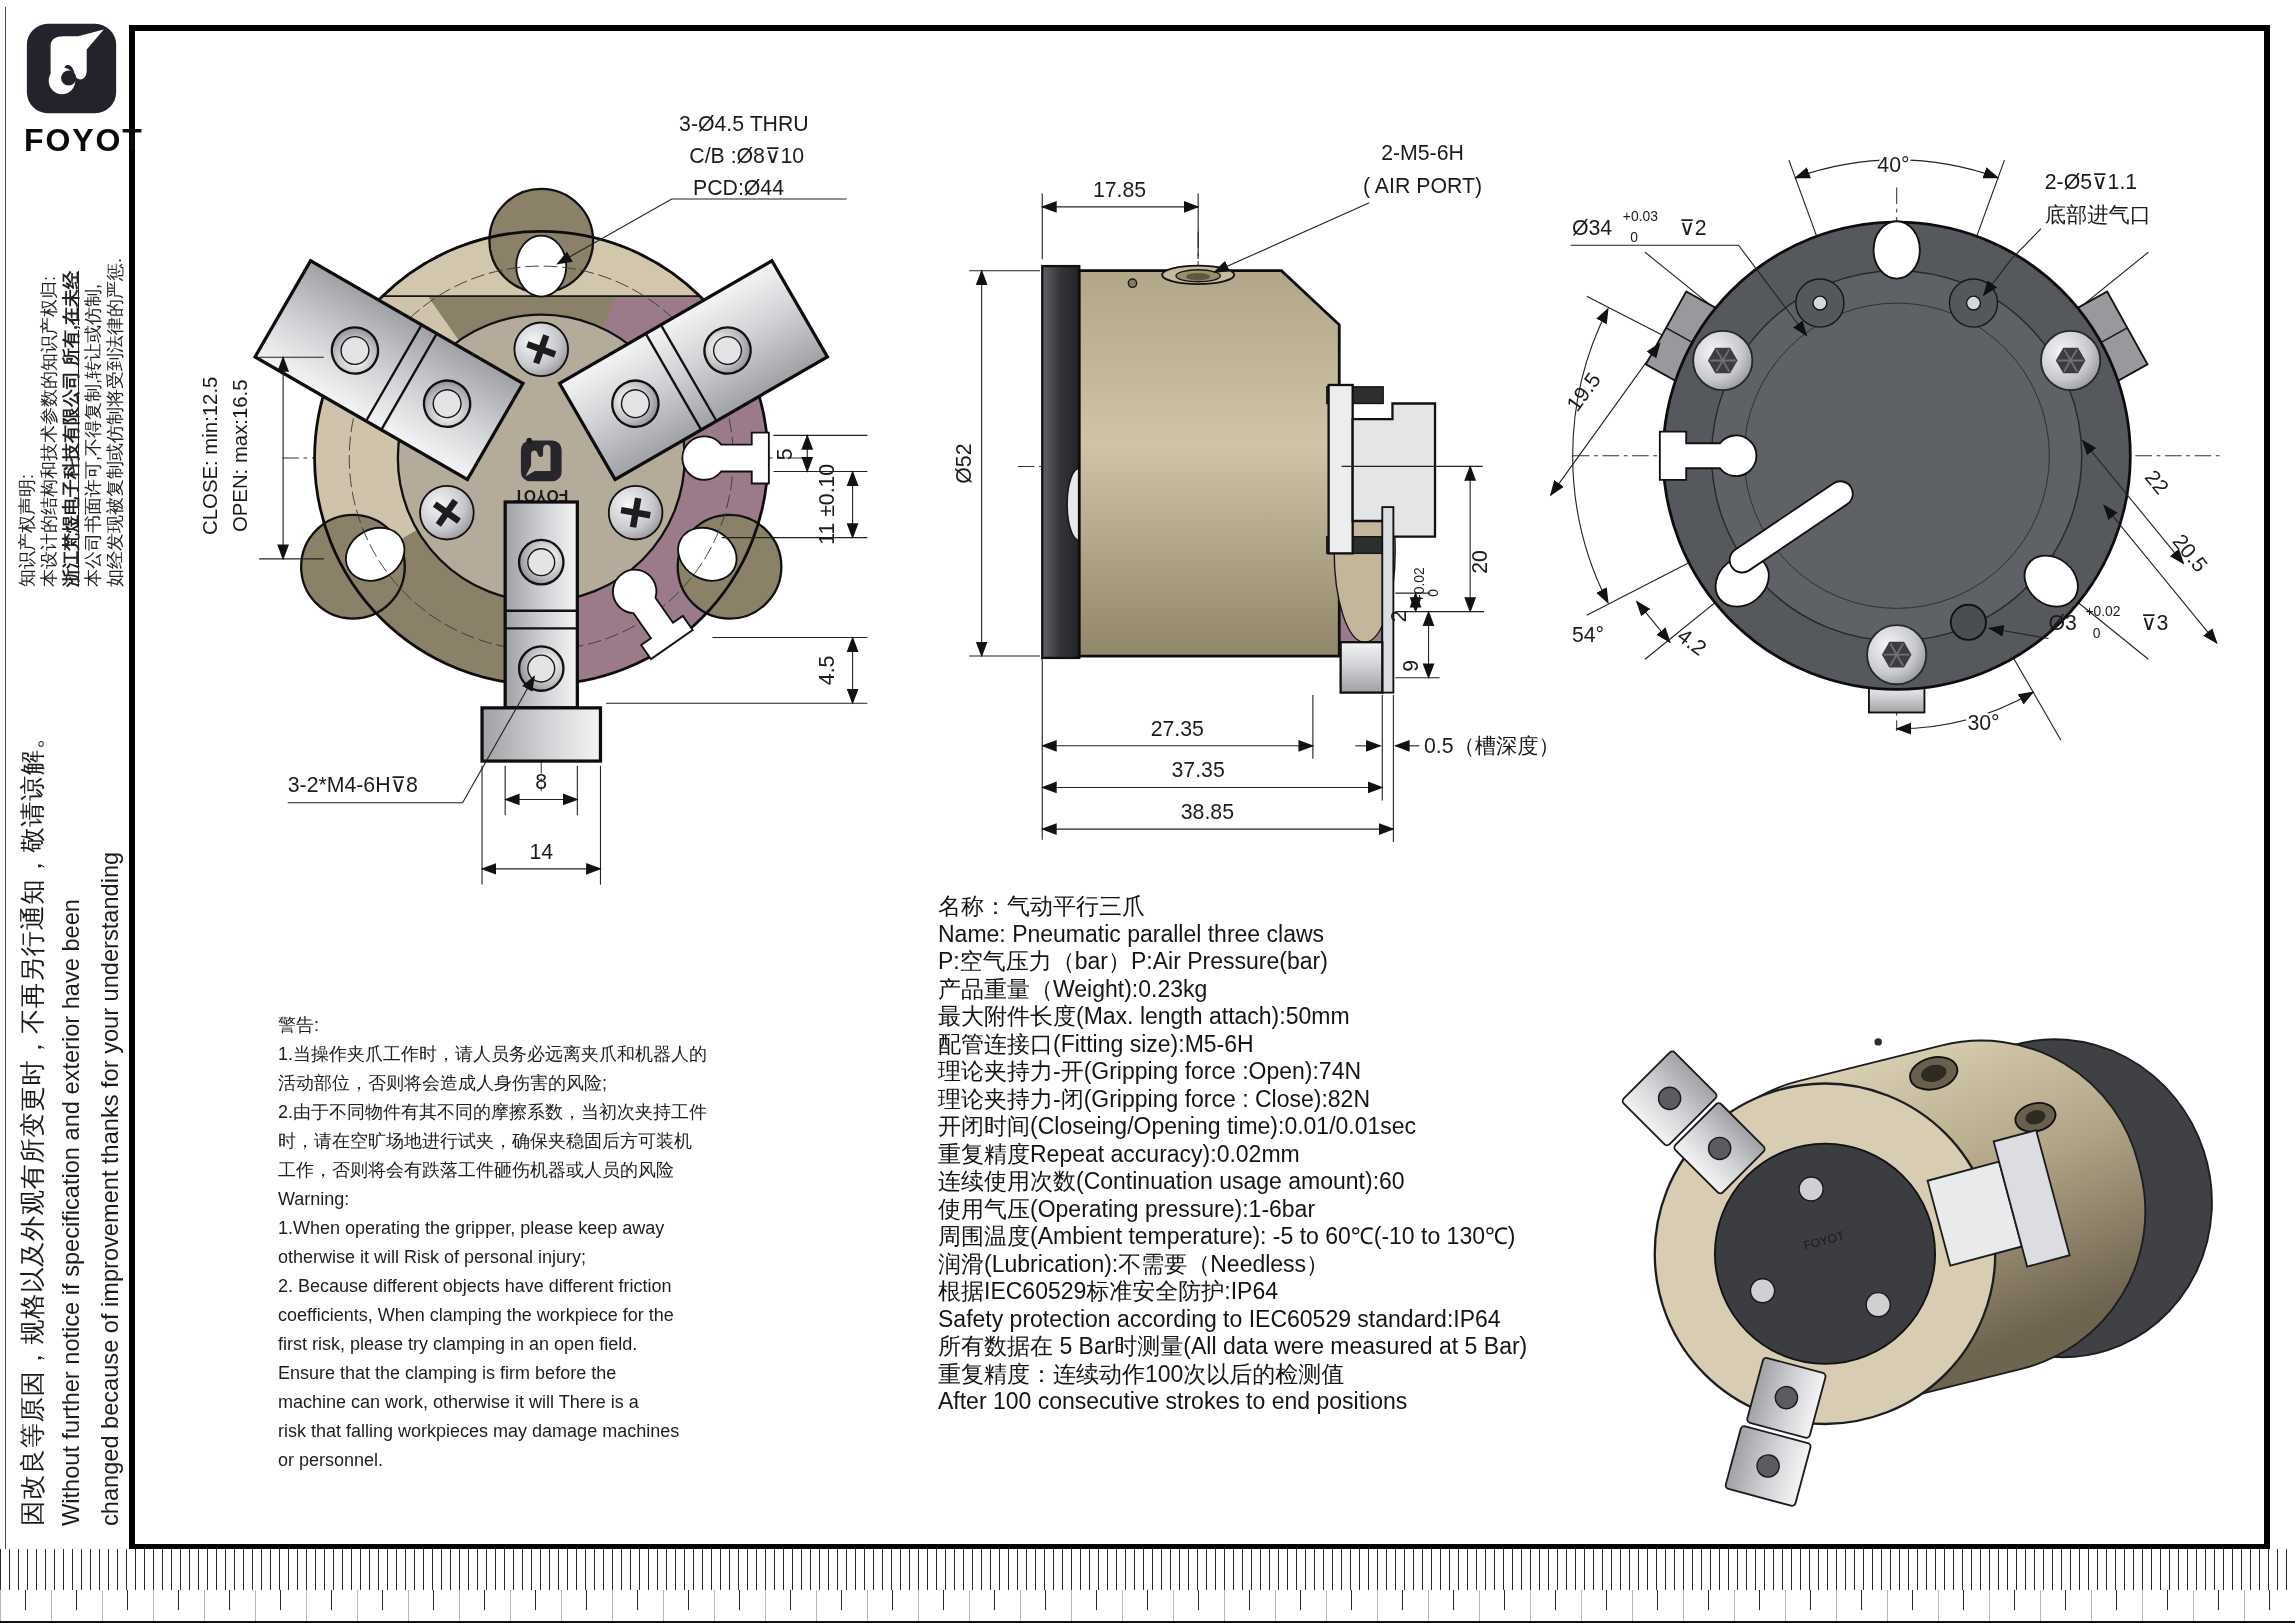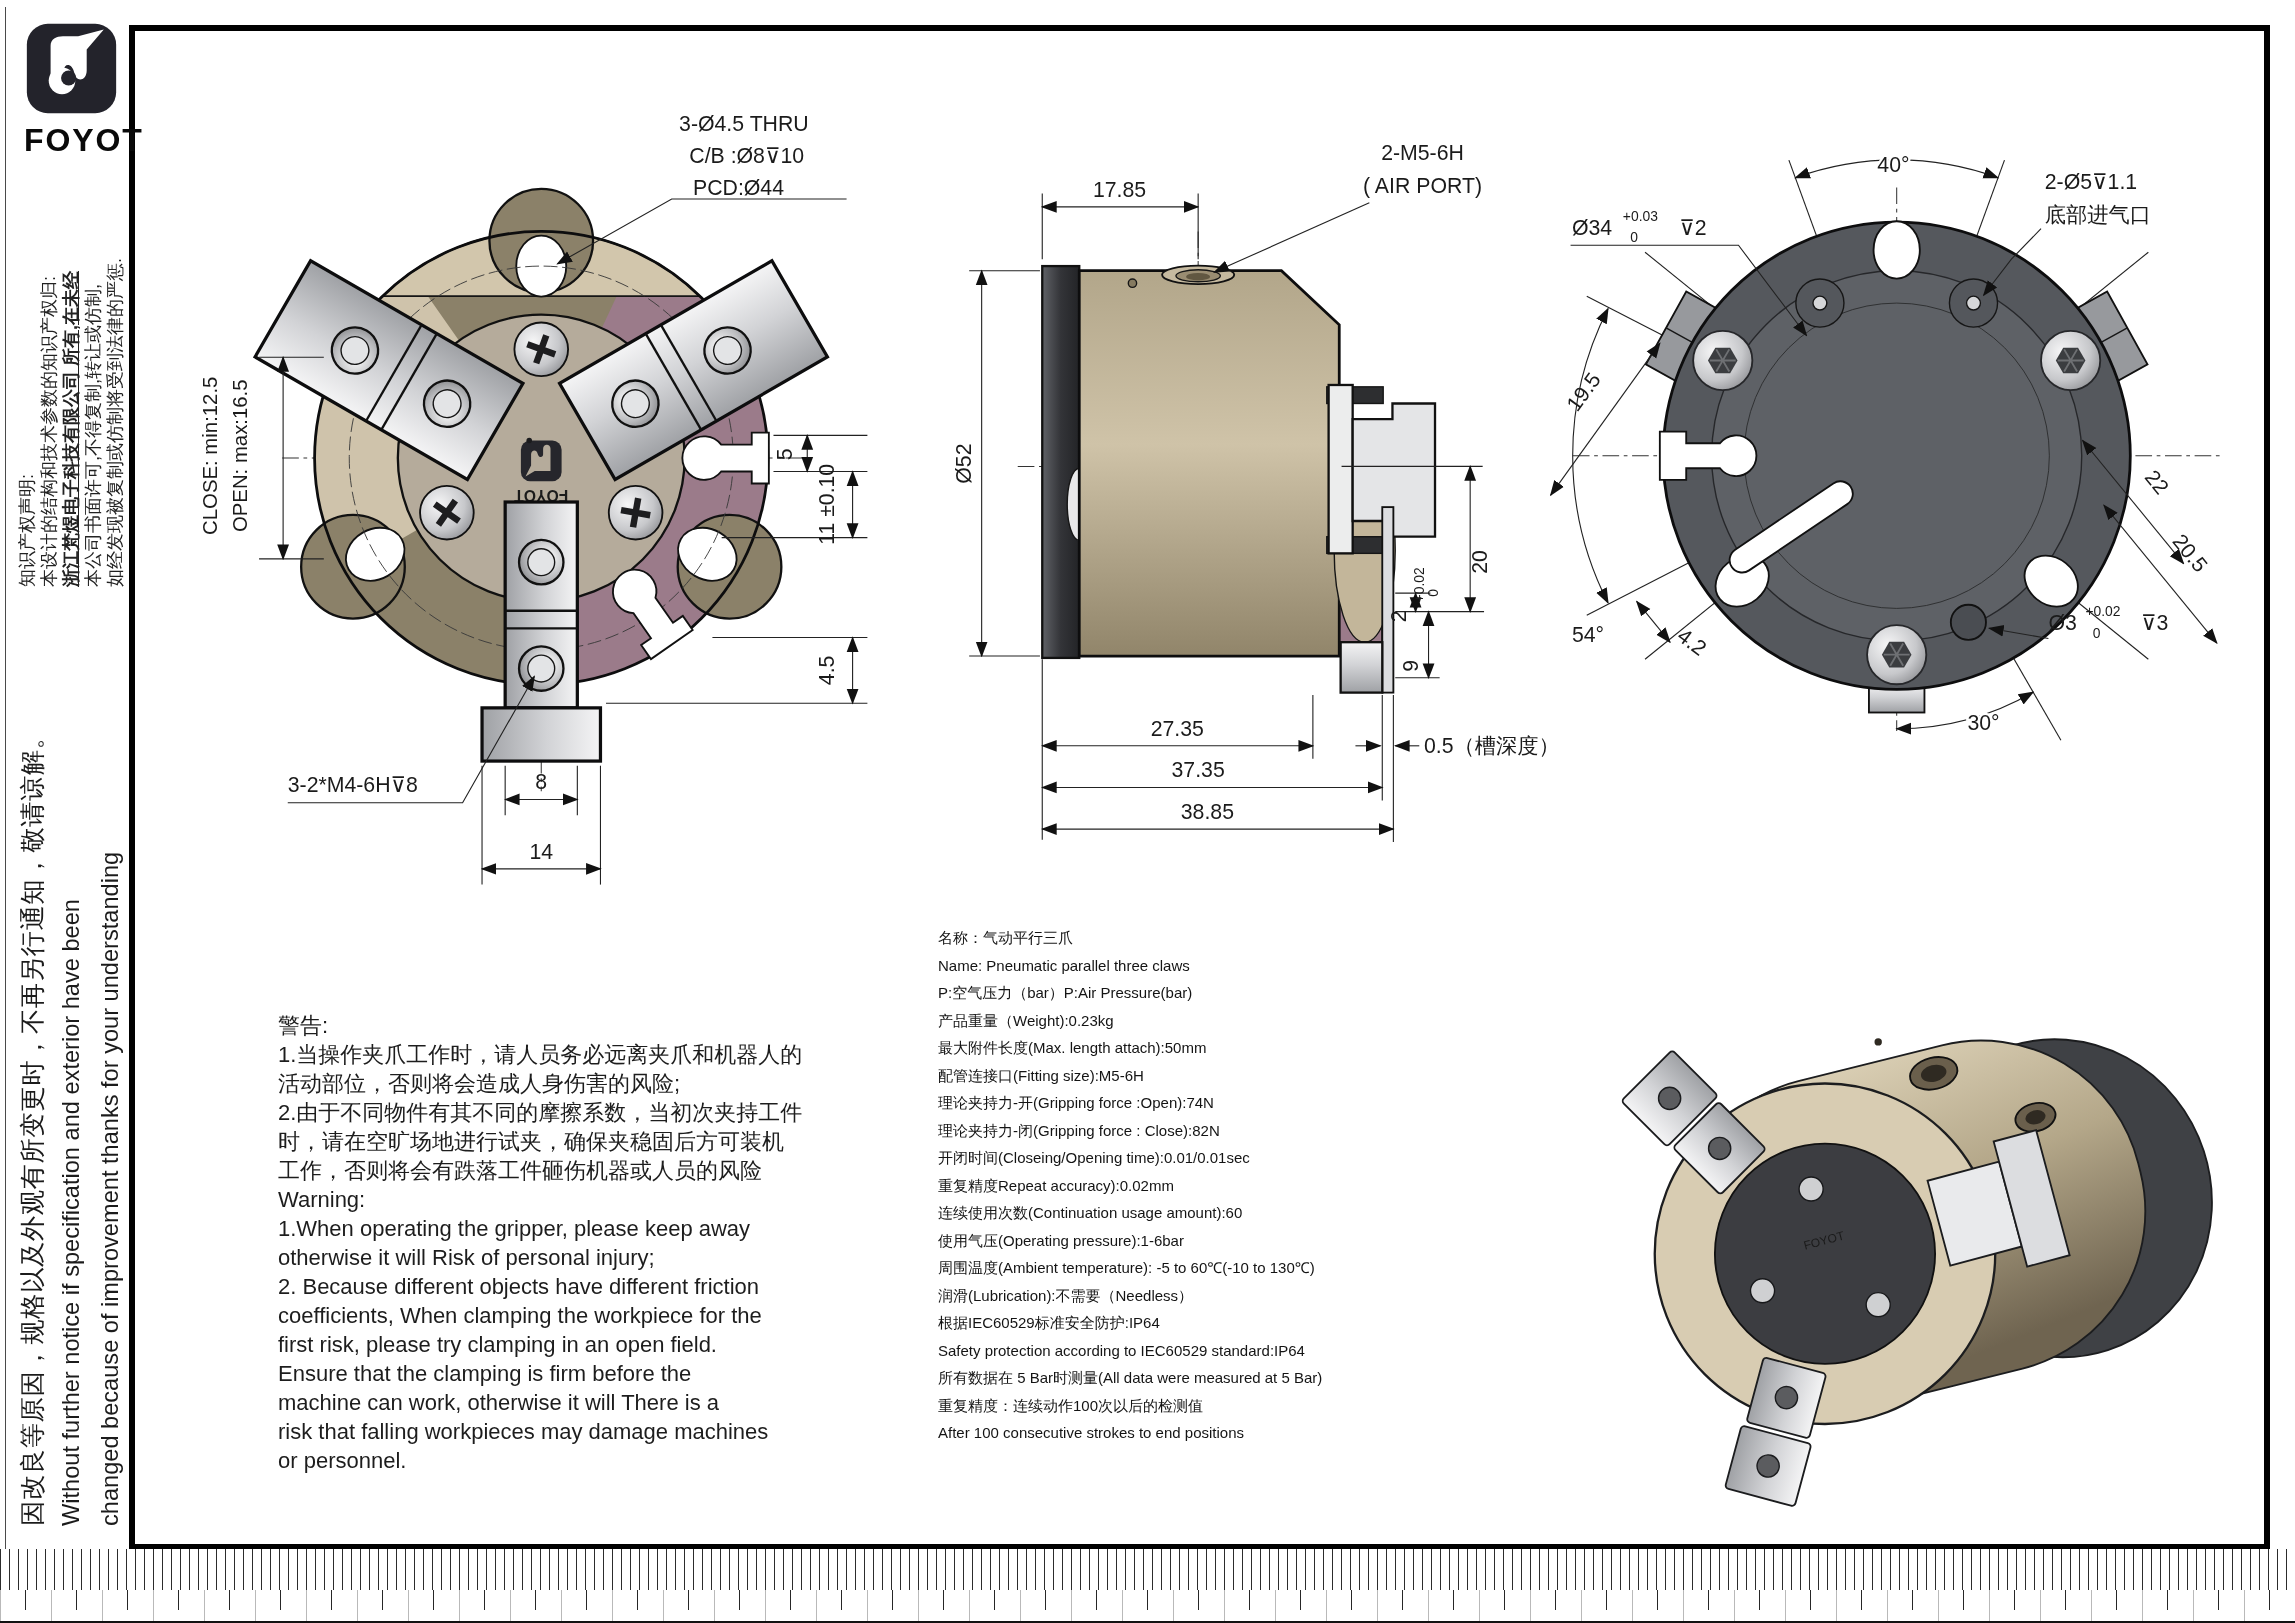--- a/index.html
+++ b/index.html
@@ -13,22 +13,22 @@
   #frame{left:129px;top:25.4px;width:2141px;height:1525px;border:6px solid #000;box-sizing:border-box;}
   #page-edge{left:4.6px;top:6.5px;width:1.4px;height:1609px;background:#4a4a4a;}
   
   .vblock{transform-origin:0 0;transform:rotate(-90deg);}
   #ip-note{left:15.7px;top:587px;width:329px;font-size:18px;line-height:22px;color:#222;}
   #ip-note .co{font-weight:bold;text-decoration:underline;}
   #disclaimer{left:12px;top:1526px;width:925px;}
   #disclaimer .zh{font-size:25.4px;letter-spacing:0.5px;line-height:40px;}
   #disclaimer .en{font-size:23.6px;line-height:39px;}
   
-  #warning{left:278px;top:1011px;width:569px;font-size:22px;line-height:29px;color:#1d1d1d;}
-  #specs{left:938px;top:924px;width:629px;font-size:15px;line-height:27.5px;color:#141414;}
+  #warning{left:278px;top:1011px;width:569px;font-size:18px;line-height:29px;color:#1d1d1d;}
+  #specs{left:938px;top:893px;width:629px;font-size:23px;line-height:27.5px;color:#141414;}
   
   #ruler{left:0;right:0;bottom:0;height:74px;background:#fff;}
   #ruler .fine{height:41px;
      background:repeating-linear-gradient(to right,#2c2c2c 0 0.9px,transparent 0.9px 4.5px);}
   #ruler .cells{height:30.5px;border-bottom:2.8px solid #111;
      background-image:
        repeating-linear-gradient(to right,#b9b9b9 0 0.9px,transparent 0.9px 51px),
        repeating-linear-gradient(to right,transparent 0 25px,#262626 25px 26px,transparent 26px 51px);
      background-size:100% 100%,100% 20.4px;
      background-repeat:repeat-x;}

